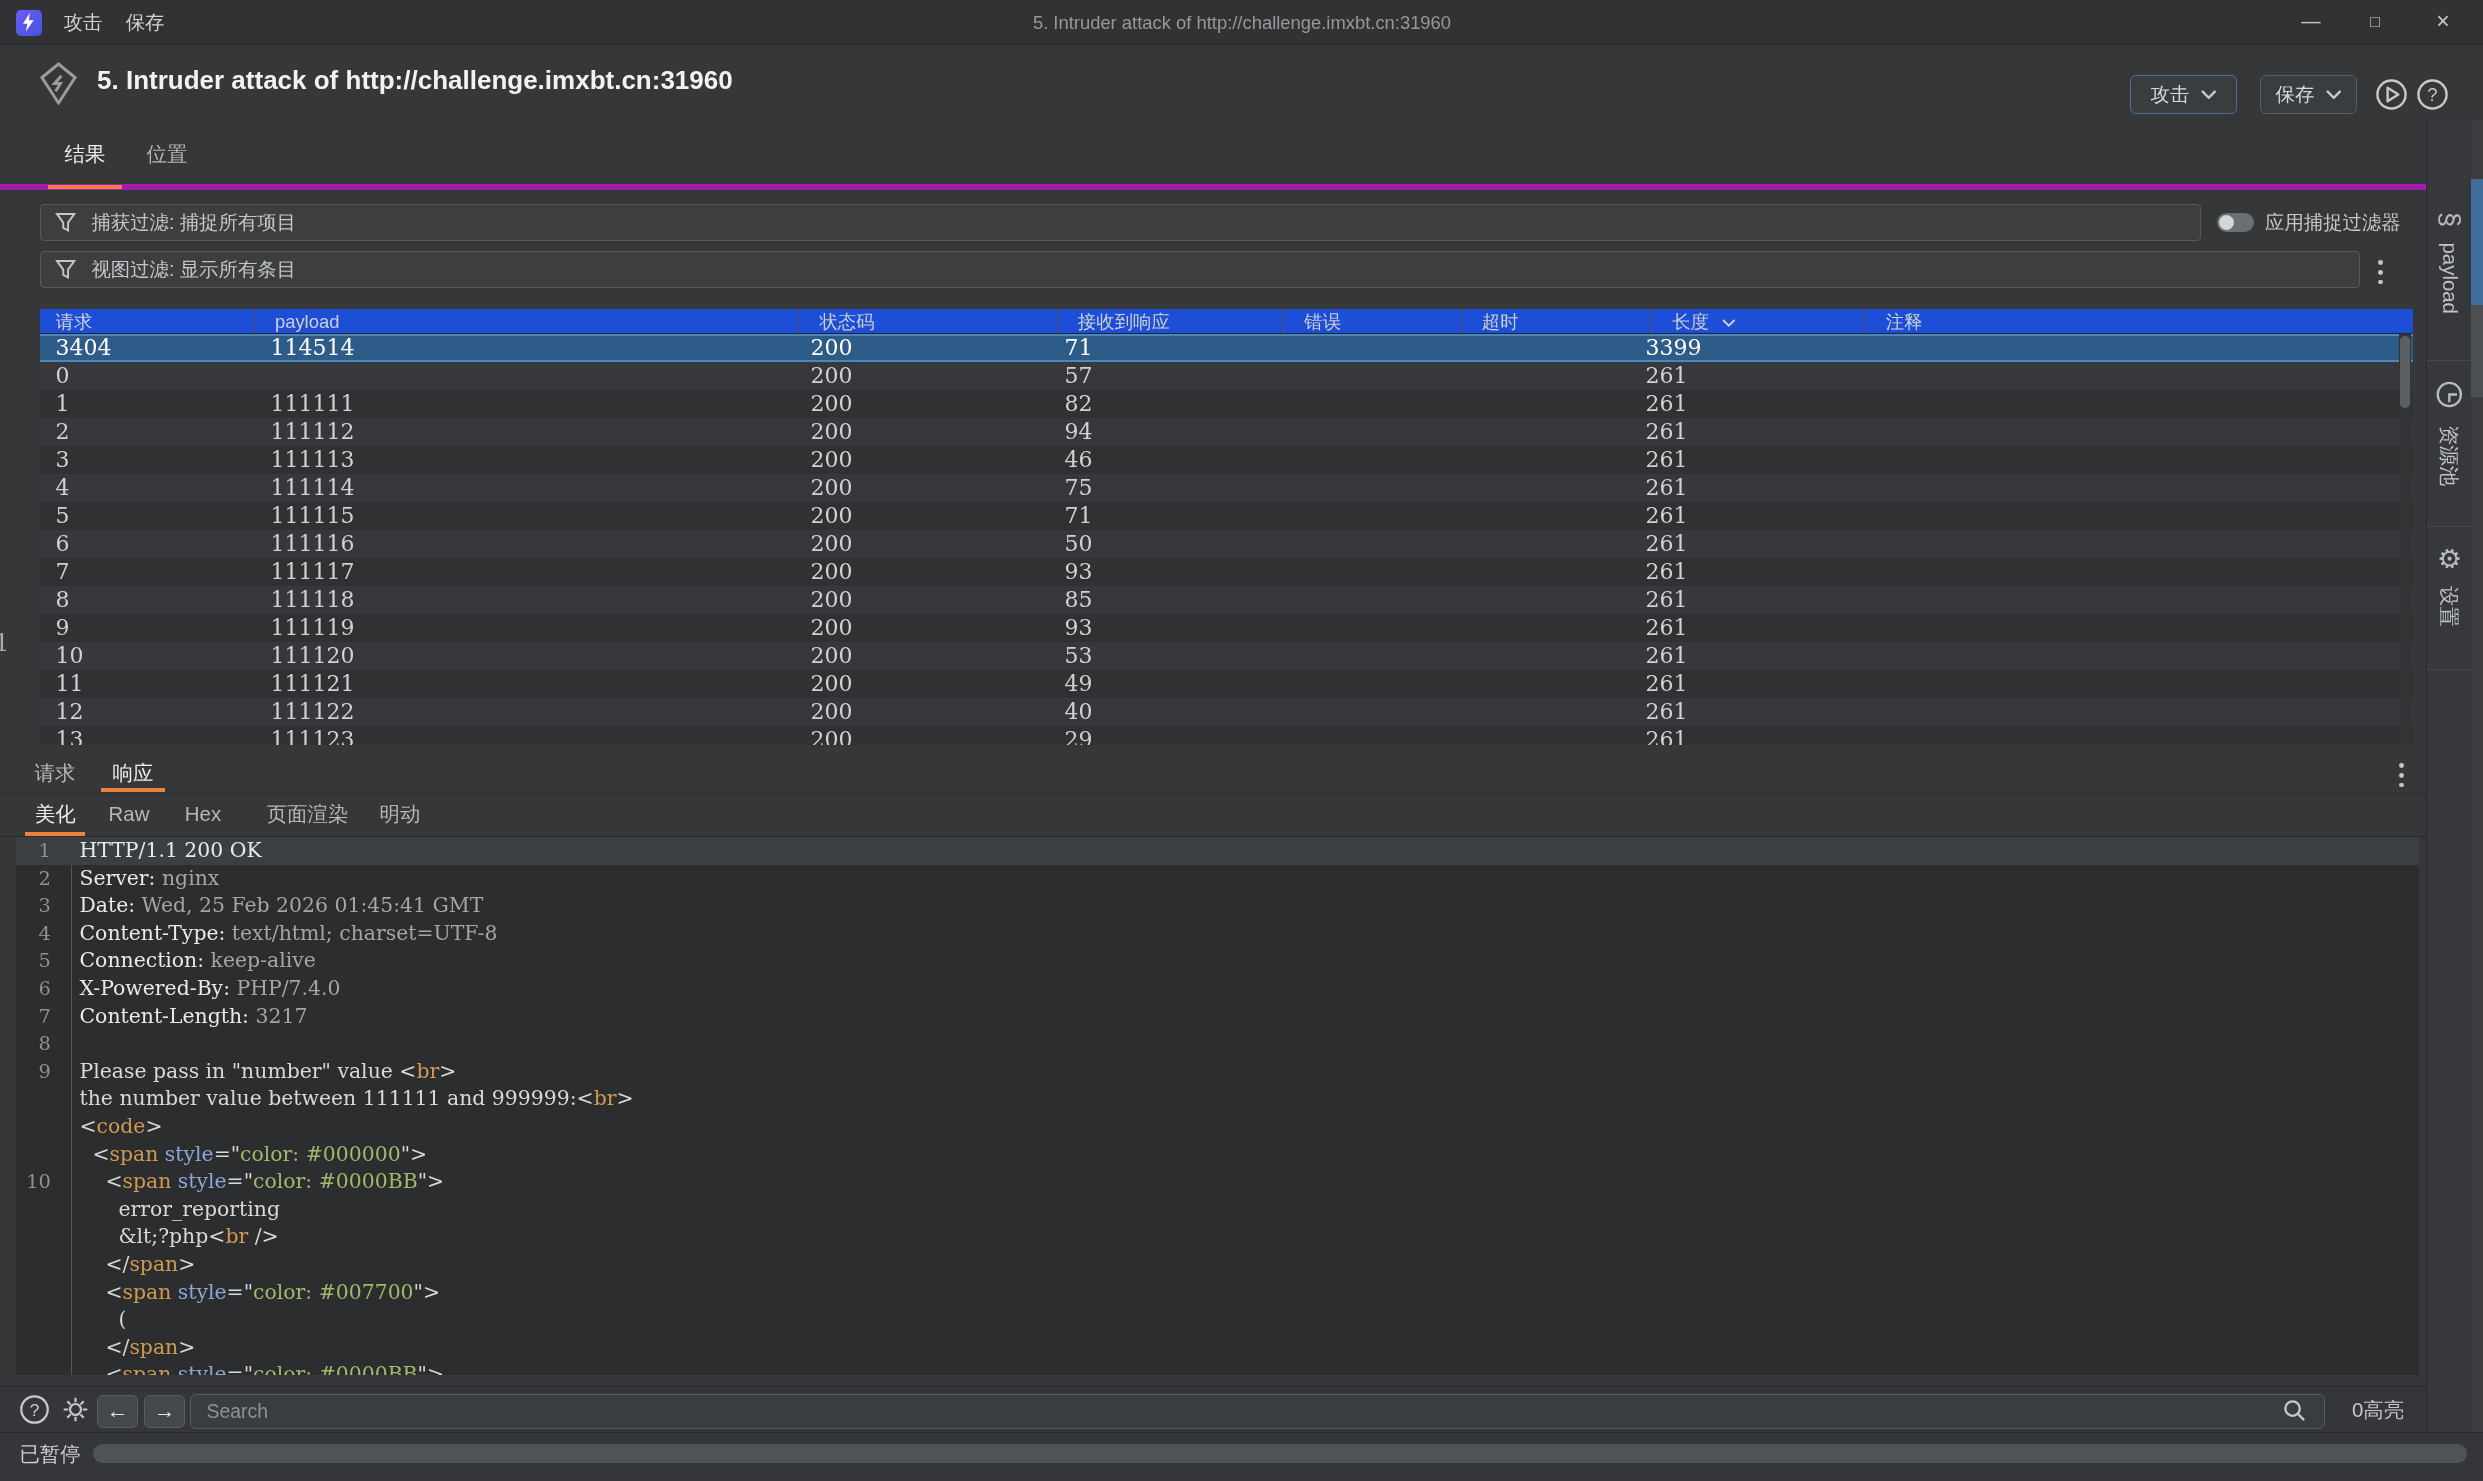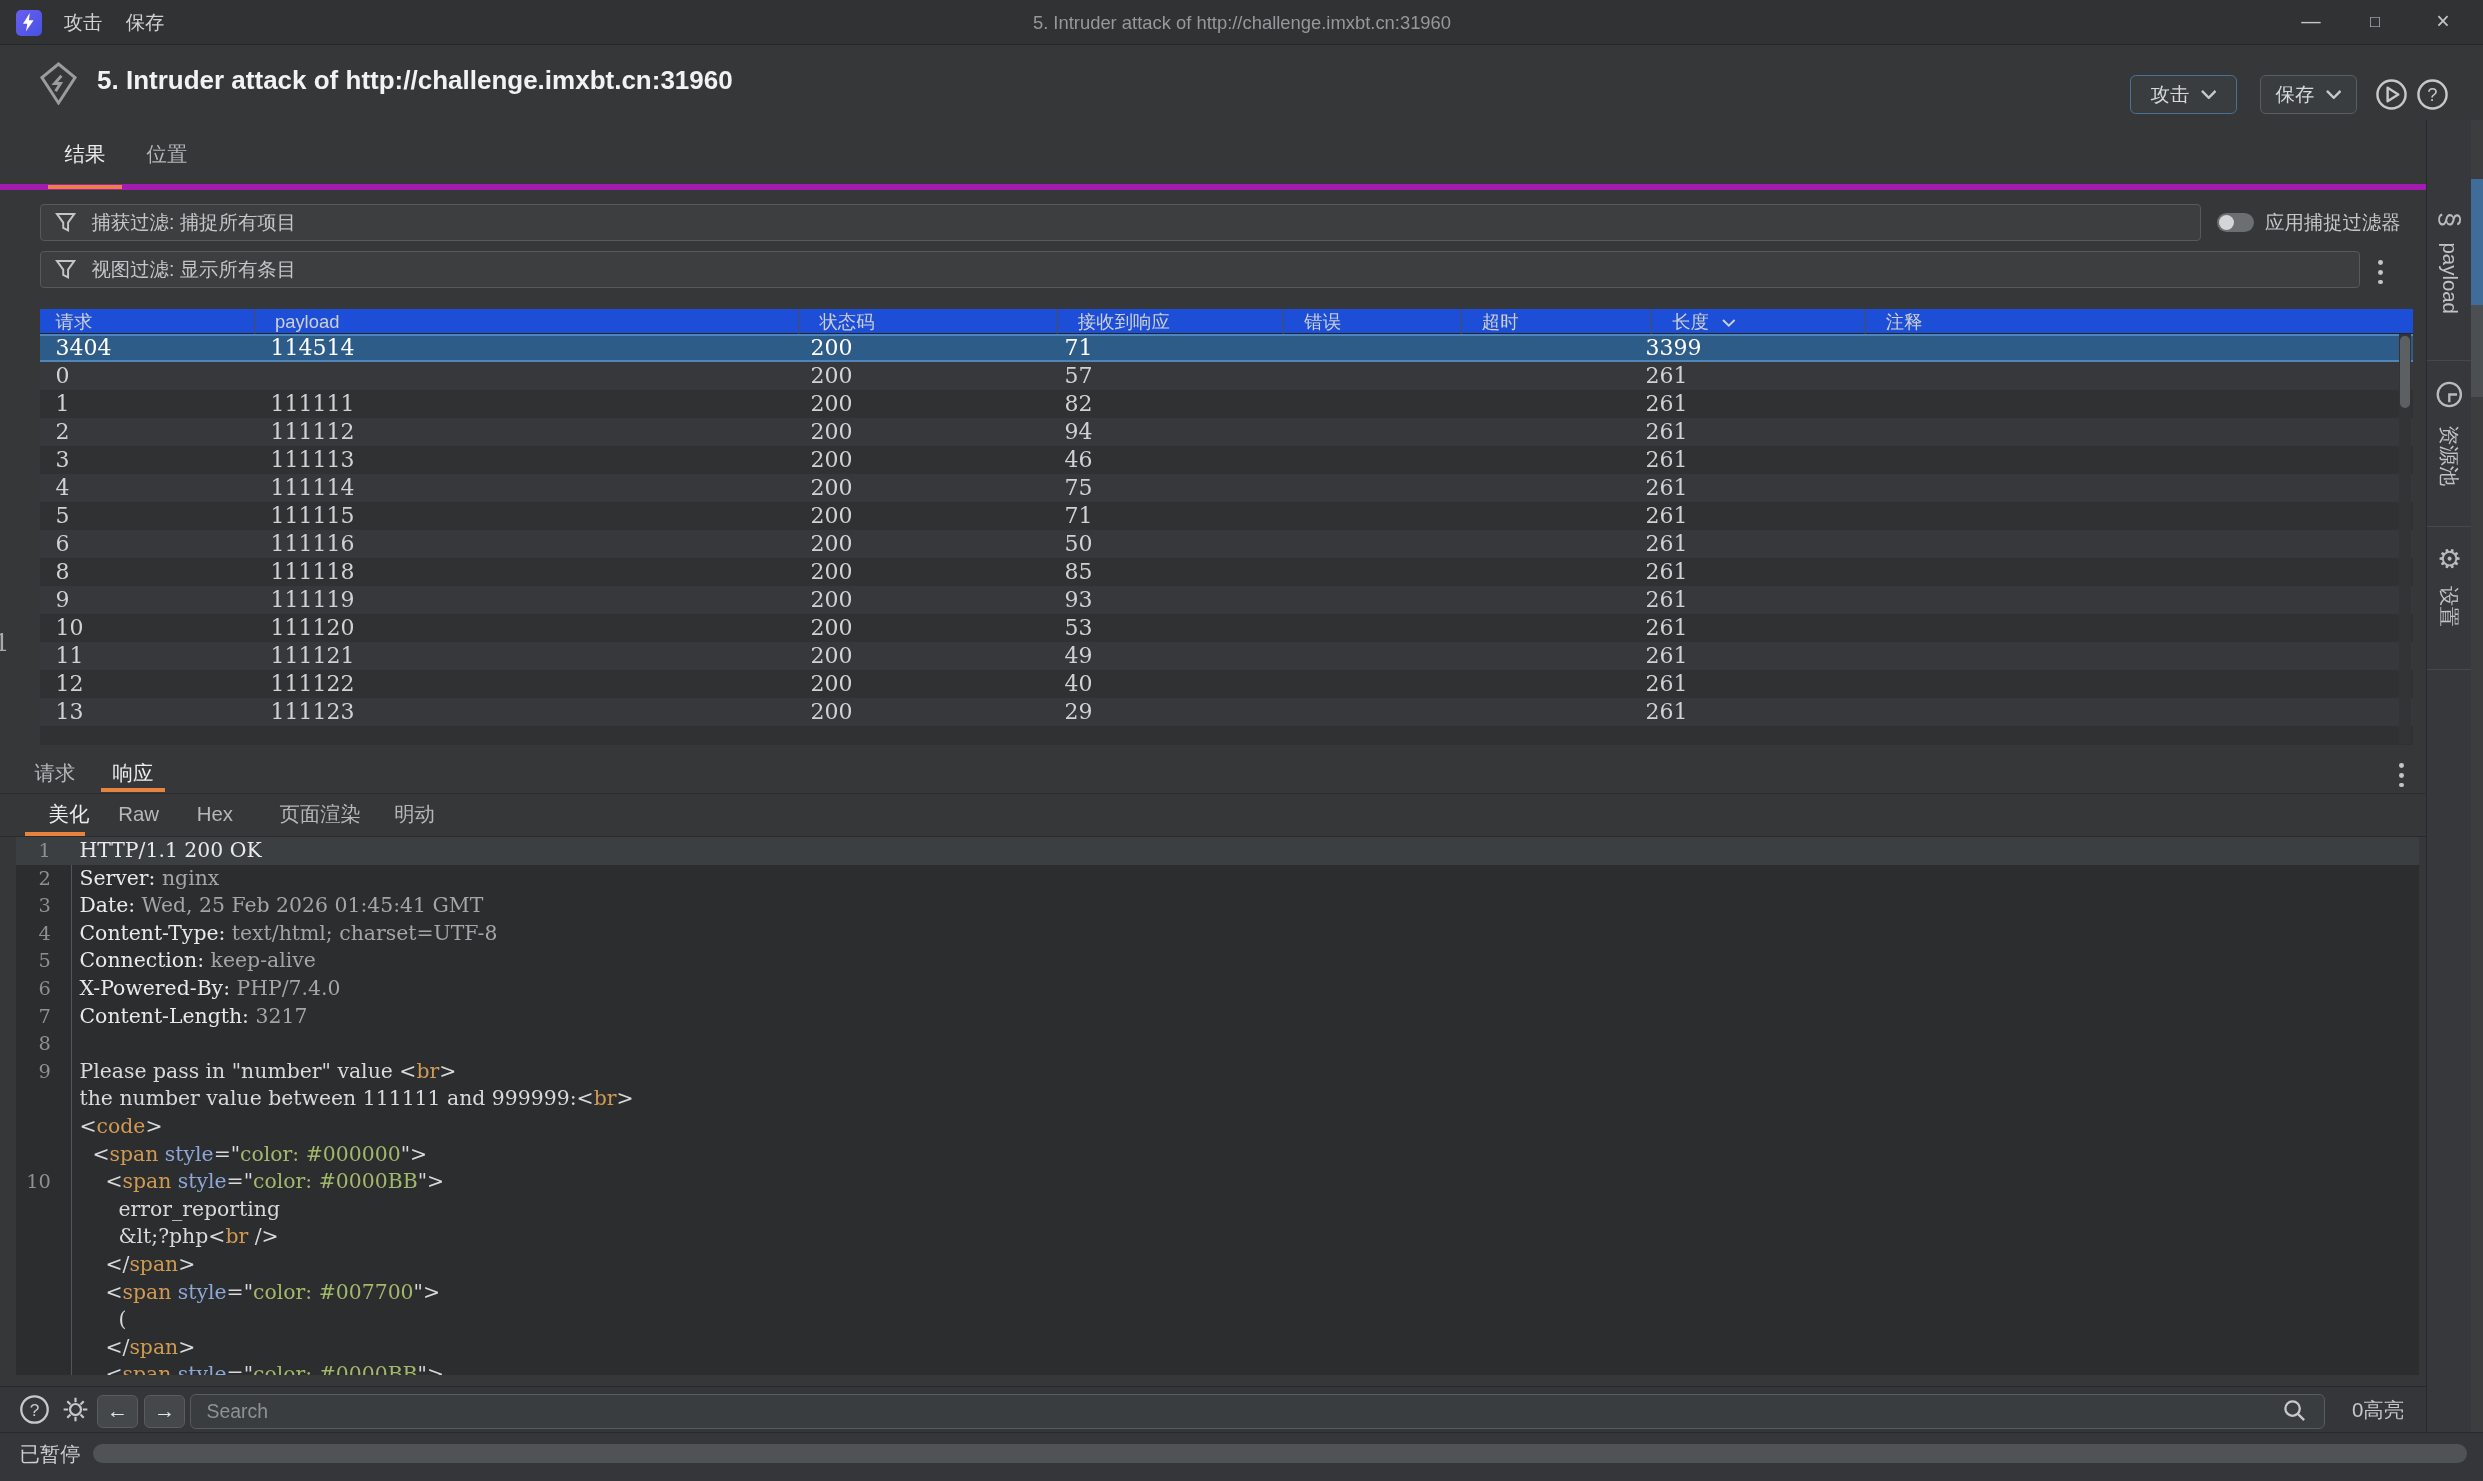--- a/index.html
+++ b/index.html
@@ -56,21 +56,21 @@
   .tscroll{position:absolute;right:1.9px;top:25px;width:12.6px;height:410px;background:#323436;}
   .tscroll .thumb{position:absolute;left:1px;top:1.9px;width:10.7px;height:72px;border-radius:4.9px;background:#5d6063;}
   .stray-one{position:absolute;left:-5.8px;top:629px;font-family:"DejaVu Serif",serif;font-size:24px;color:#a8aaac;}
   
   .ptabs{position:absolute;left:0;top:757px;width:2426px;height:36px;background:#353739;}
   .ptab{position:absolute;top:0;height:35px;line-height:33px;text-align:center;font-size:20.4px;color:#b5b7b9;}
   .ptab.active{color:#eceded;}
   .ptab.active .underline{position:absolute;left:0;bottom:0;width:100%;height:3.9px;background:#e8823c;}
   .pt-req{left:23px;width:64px;} .pt-resp{left:101px;width:64px;}
   .subtabs{position:absolute;left:0;top:793px;width:2426px;height:44px;background:#353739;border-bottom:1px solid #292a2c;border-top:1px solid #2c2d2f;}
-  .stab{position:absolute;top:0;height:42px;line-height:41px;text-align:right;font-size:20.4px;color:#b5b7b9;}
+  .stab{position:absolute;top:0;height:42px;line-height:41px;text-align:center;font-size:20.4px;color:#b5b7b9;}
   .stab.active{color:#eceded;}
   .stab.active .underline{position:absolute;left:3.9px;bottom:0;width:calc(100% - 7.8px);height:3.9px;background:#e8823c;}
   .st0{left:21.3px;width:68px;} .st1{left:99px;width:60px;} .st2{left:173px;width:60px;}
   .st3{left:254px;width:107px;} .st4{left:365px;width:70px;}
   
   .editor{position:absolute;left:15.5px;top:837px;width:2403px;height:538px;background:#2c2d2f;overflow:hidden;
           font-family:"DejaVu Serif",serif;font-size:20.4px;}
   .ed-row{position:relative;height:27.6px;line-height:27.6px;white-space:pre;}
   .ed-row.hl{background:#3b3f42;}
   .ln{position:absolute;left:0;top:0;width:45px;height:27.6px;text-align:right;padding-right:9.7px;color:#8e9092;font-size:19.4px;}
@@ -214,20 +214,21 @@
     </div>
     <div id="tbody">
         <div class="tr sel"><span class="td c0">3404</span><span class="td c1">114514</span><span class="td c2">200</span><span class="td c3">71</span><span class="td c4"></span><span class="td c5"></span><span class="td c6">3399</span><span class="td c7"></span></div>
         <div class="tr"><span class="td c0">0</span><span class="td c1"></span><span class="td c2">200</span><span class="td c3">57</span><span class="td c4"></span><span class="td c5"></span><span class="td c6">261</span><span class="td c7"></span></div>
         <div class="tr"><span class="td c0">1</span><span class="td c1">111111</span><span class="td c2">200</span><span class="td c3">82</span><span class="td c4"></span><span class="td c5"></span><span class="td c6">261</span><span class="td c7"></span></div>
         <div class="tr"><span class="td c0">2</span><span class="td c1">111112</span><span class="td c2">200</span><span class="td c3">94</span><span class="td c4"></span><span class="td c5"></span><span class="td c6">261</span><span class="td c7"></span></div>
         <div class="tr"><span class="td c0">3</span><span class="td c1">111113</span><span class="td c2">200</span><span class="td c3">46</span><span class="td c4"></span><span class="td c5"></span><span class="td c6">261</span><span class="td c7"></span></div>
         <div class="tr"><span class="td c0">4</span><span class="td c1">111114</span><span class="td c2">200</span><span class="td c3">75</span><span class="td c4"></span><span class="td c5"></span><span class="td c6">261</span><span class="td c7"></span></div>
         <div class="tr"><span class="td c0">5</span><span class="td c1">111115</span><span class="td c2">200</span><span class="td c3">71</span><span class="td c4"></span><span class="td c5"></span><span class="td c6">261</span><span class="td c7"></span></div>
         <div class="tr"><span class="td c0">6</span><span class="td c1">111116</span><span class="td c2">200</span><span class="td c3">50</span><span class="td c4"></span><span class="td c5"></span><span class="td c6">261</span><span class="td c7"></span></div>
+        <div class="tr"><span class="td c0">7</span><span class="td c1">111117</span><span class="td c2">200</span><span class="td c3">93</span><span class="td c4"></span><span class="td c5"></span><span class="td c6">261</span><span class="td c7"></span></div>
         <div class="tr"><span class="td c0">8</span><span class="td c1">111118</span><span class="td c2">200</span><span class="td c3">85</span><span class="td c4"></span><span class="td c5"></span><span class="td c6">261</span><span class="td c7"></span></div>
         <div class="tr"><span class="td c0">9</span><span class="td c1">111119</span><span class="td c2">200</span><span class="td c3">93</span><span class="td c4"></span><span class="td c5"></span><span class="td c6">261</span><span class="td c7"></span></div>
         <div class="tr"><span class="td c0">10</span><span class="td c1">111120</span><span class="td c2">200</span><span class="td c3">53</span><span class="td c4"></span><span class="td c5"></span><span class="td c6">261</span><span class="td c7"></span></div>
         <div class="tr"><span class="td c0">11</span><span class="td c1">111121</span><span class="td c2">200</span><span class="td c3">49</span><span class="td c4"></span><span class="td c5"></span><span class="td c6">261</span><span class="td c7"></span></div>
         <div class="tr"><span class="td c0">12</span><span class="td c1">111122</span><span class="td c2">200</span><span class="td c3">40</span><span class="td c4"></span><span class="td c5"></span><span class="td c6">261</span><span class="td c7"></span></div>
         <div class="tr"><span class="td c0">13</span><span class="td c1">111123</span><span class="td c2">200</span><span class="td c3">29</span><span class="td c4"></span><span class="td c5"></span><span class="td c6">261</span><span class="td c7"></span></div>
       </div>
     <div class="tscroll">
         <div class="thumb"></div>
       </div>

